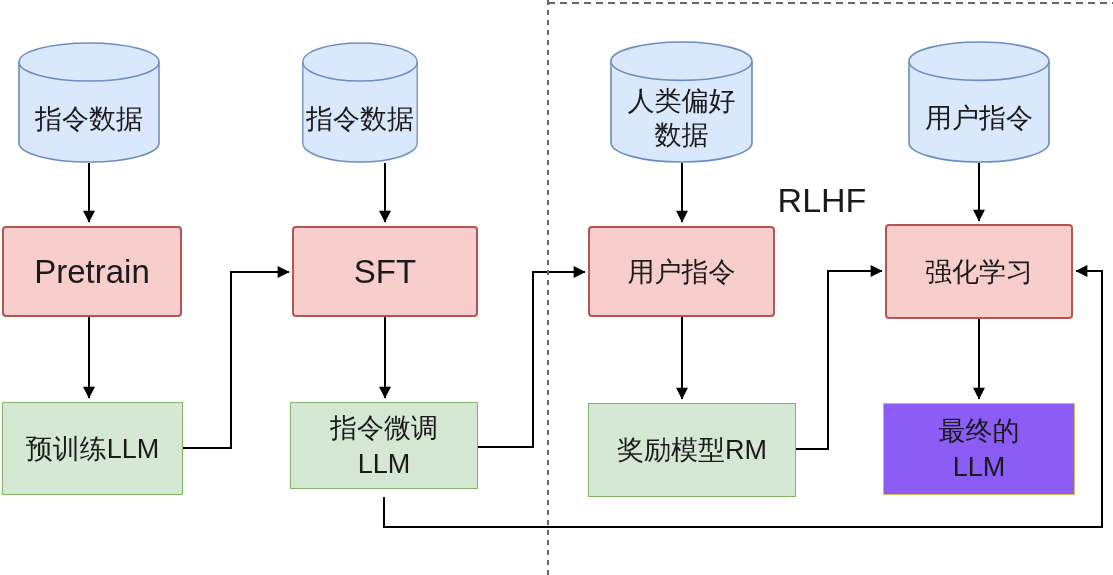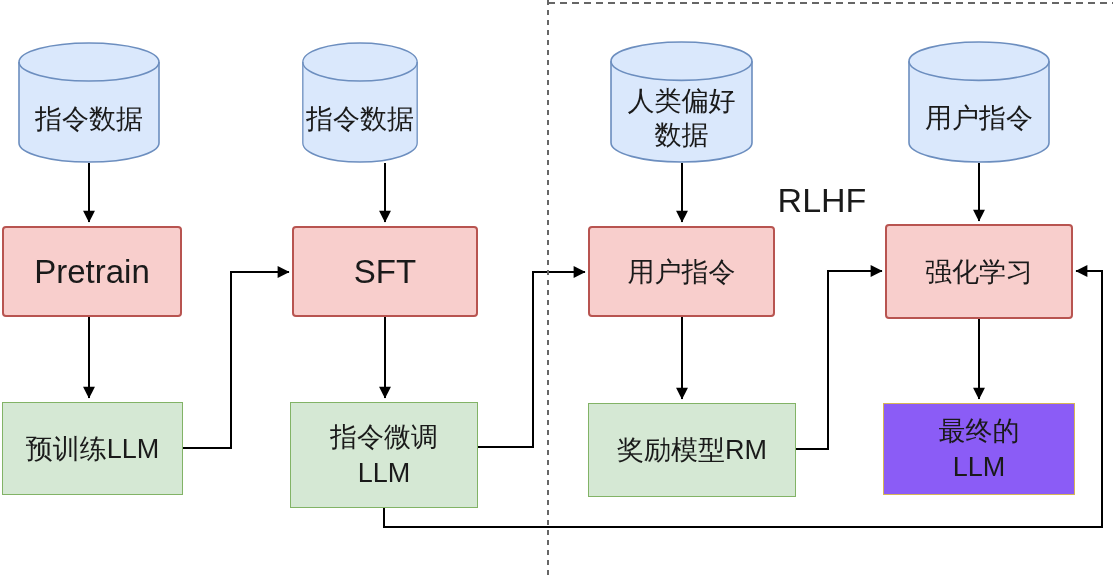--- a/index.html
+++ b/index.html
@@ -116,21 +116,21 @@
   </div>
 
   <div class="node process" style="left:885px;top:224px;width:188px;height:95px">
     <div class="node-label">强化学习</div>
   </div>
 
   <div class="node output" style="left:2px;top:402px;width:181px;height:93px">
     <div class="node-label">预训练LLM</div>
   </div>
 
-  <div class="node output" style="left:290px;top:402px;width:188px;height:106px">
+  <div class="node output" style="left:290px;top:402px;width:188px;height:87px">
     <div class="node-label">指令微调
 LLM</div>
   </div>
 
   <div class="node output" style="left:588px;top:403px;width:208px;height:94px">
     <div class="node-label">奖励模型RM</div>
   </div>
 
   <div class="node output final" style="left:883px;top:403px;width:192px;height:92px">
     <div class="node-label">最终的

